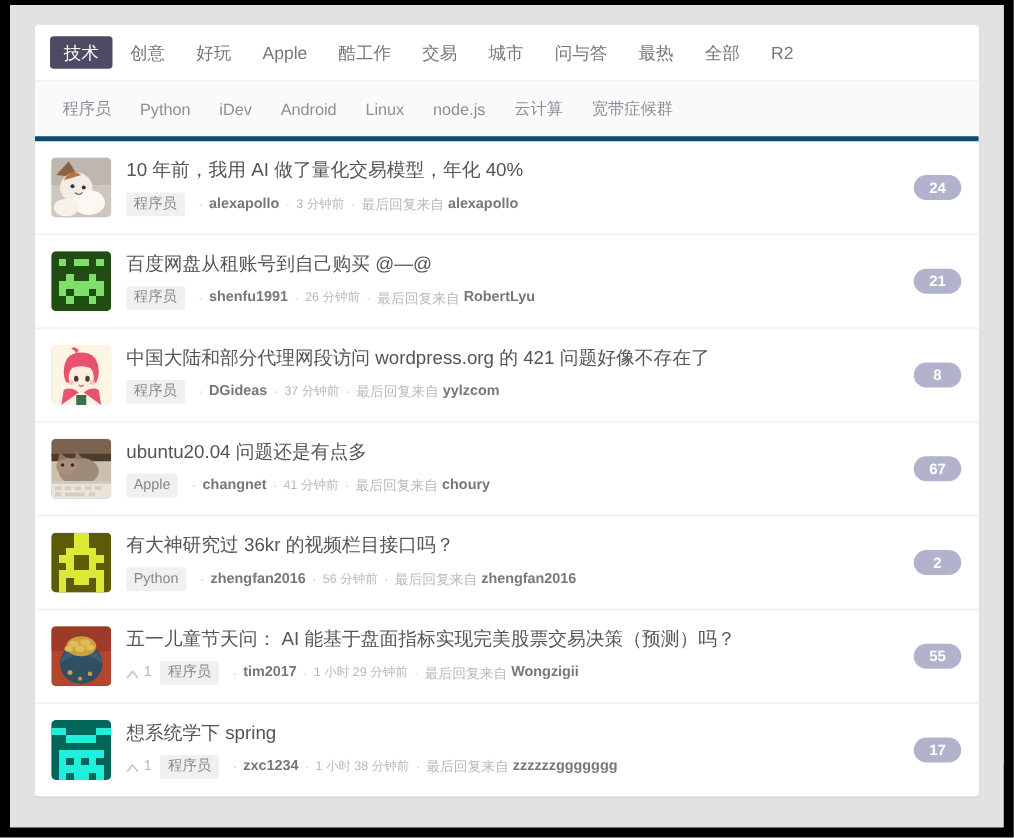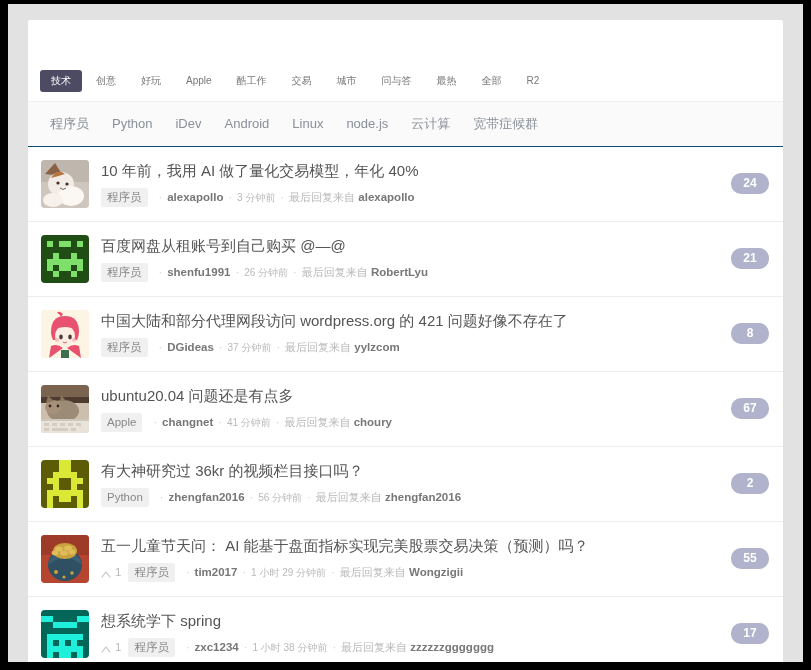--- a/index.html
+++ b/index.html
@@ -90,28 +90,27 @@
 
   
   .tabs-row {
     display: flex;
     align-items: center;
     padding: 9px 12px 9px 12px;
     background: #fff;
     gap: 3px;
   }
   .tab {
-    font-size: 10px;
+    font-size: 14px;
     color: #777777;
     padding: 5px 11px;
     border-radius: 3px;
     line-height: 1.15;
     white-space: nowrap;
     cursor: pointer;
-    margin-top: 41px;
   }
   .tab.active {
     background: #4c4b63;
     color: #ffffff;
     font-weight: normal;
   }
 
   
   .subnav-row {
     display: flex;
@@ -133,21 +132,21 @@
   
   .topic-list { background: #fff; }
   .topic-row {
     display: flex;
     align-items: flex-start;
     padding: 13px 14px 13px 13px;
     border-top: 1px solid #ededed;
     position: relative;
     min-height: 45px;
   }
-  .topic-row:first-child { border-top: 1px solid #0c4a6e; }
+  .topic-row:first-child { border-top: 4px solid #0c4a6e; }
   .avatar {
     width: 48px;
     height: 48px;
     border-radius: 4px;
     flex: 0 0 auto;
     overflow: hidden;
     background: #ddd;
   }
   .avatar svg { display: block; width: 48px; height: 48px; }
   .topic-main {

